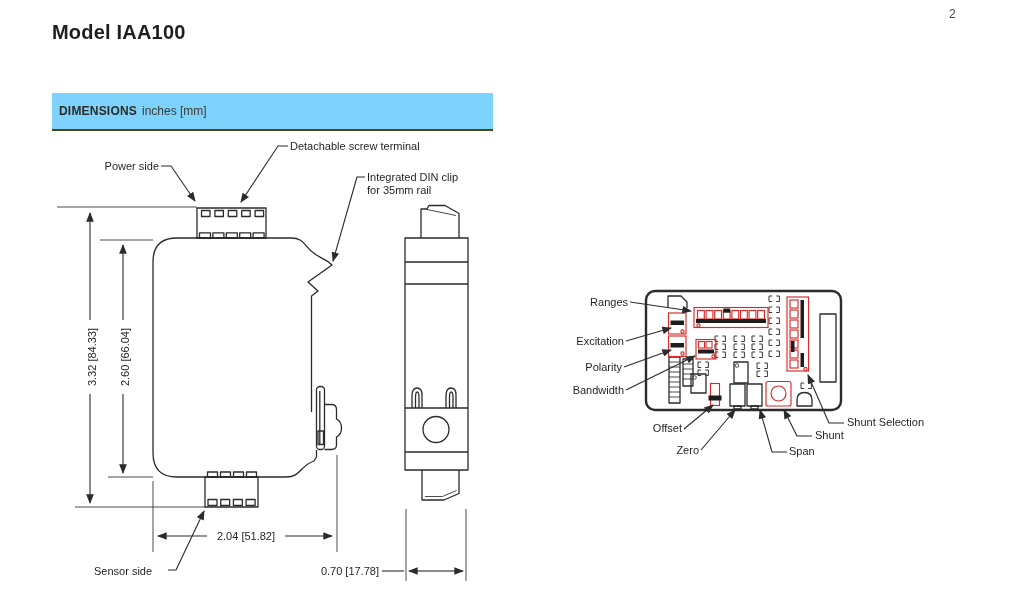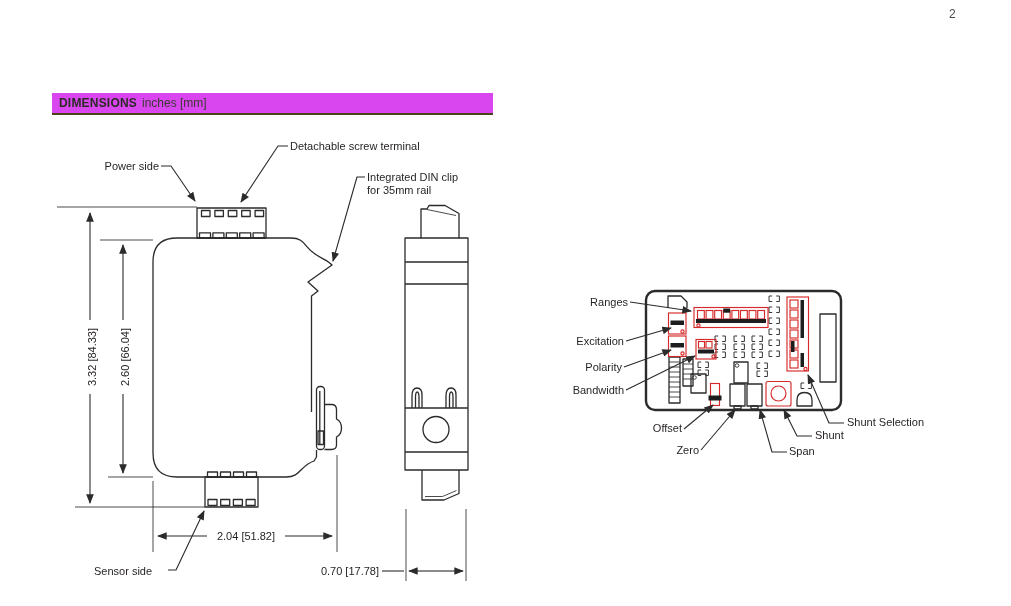--- a/index.html
+++ b/index.html
@@ -1,21 +1,21 @@
 <!DOCTYPE html>
 <html><head>
 <meta charset="utf-8">
 <style>
   html,body{margin:0;padding:0;background:#ffffff;}
   .page{position:relative;width:1011px;height:606px;background:#fff;overflow:hidden;
         font-family:"Liberation Sans",sans-serif;color:#231f20;}
   .title{position:absolute;left:52px;top:21px;font-size:20px;font-weight:bold;
          letter-spacing:.2px;color:#1f1d1e;}
   .pagenum{position:absolute;left:949px;top:7px;font-size:12px;color:#4a4a4a;}
-  .bar{position:absolute;top:93px;height:22px;background:#d946ef;
+  .bar{position:absolute;top:93px;height:38px;background:#7dd3fc;
        border-bottom:2px solid #4a4418;display:flex;align-items:center;
        padding-left:7px;box-sizing:border-box;font-size:12px;color:#2e2b26;}
   .bar b{font-weight:bold;letter-spacing:.2px;}
   .bar span{margin-left:5px;color:#3d3a33;text-align:center;}
   .bar-left{left:52px;width:441px;}
   .bar-right{left:519px;width:446px;}
   svg{position:absolute;left:0;top:0;}
   svg text{font-family:"Liberation Sans",sans-serif;font-size:11px;fill:#231f20;}
   .ln{stroke:#2b2b2b;stroke-width:1.3;fill:none;stroke-linejoin:round;}
   .ln2{stroke:#2b2b2b;stroke-width:2.4;fill:#fff;stroke-linejoin:round;}
@@ -24,20 +24,21 @@
   .lead{stroke:#2b2b2b;stroke-width:1.1;fill:none;stroke-linejoin:round;}
   .red{stroke:#d62a2a;stroke-width:1.15;fill:none;stroke-linejoin:miter;}
   .blk{fill:#1d1d1d;stroke:none;}
   .pads{stroke:#383838;stroke-width:1;fill:none;}
 </style>
 </head>
 <body>
 
 <div class="page">
 
+  <div class="title">Model IAA100</div>
   <div class="pagenum">2</div>
 
   <div class="bar bar-left">
     <b>DIMENSIONS</b>
     <span>inches [mm]</span>
   </div>
 
   <svg width="1011" height="606" viewBox="0 0 1011 606">
     <defs>
       <marker id="ah" viewBox="0 0 10 8" refX="9" refY="4" markerWidth="9" markerHeight="7" orient="auto">

